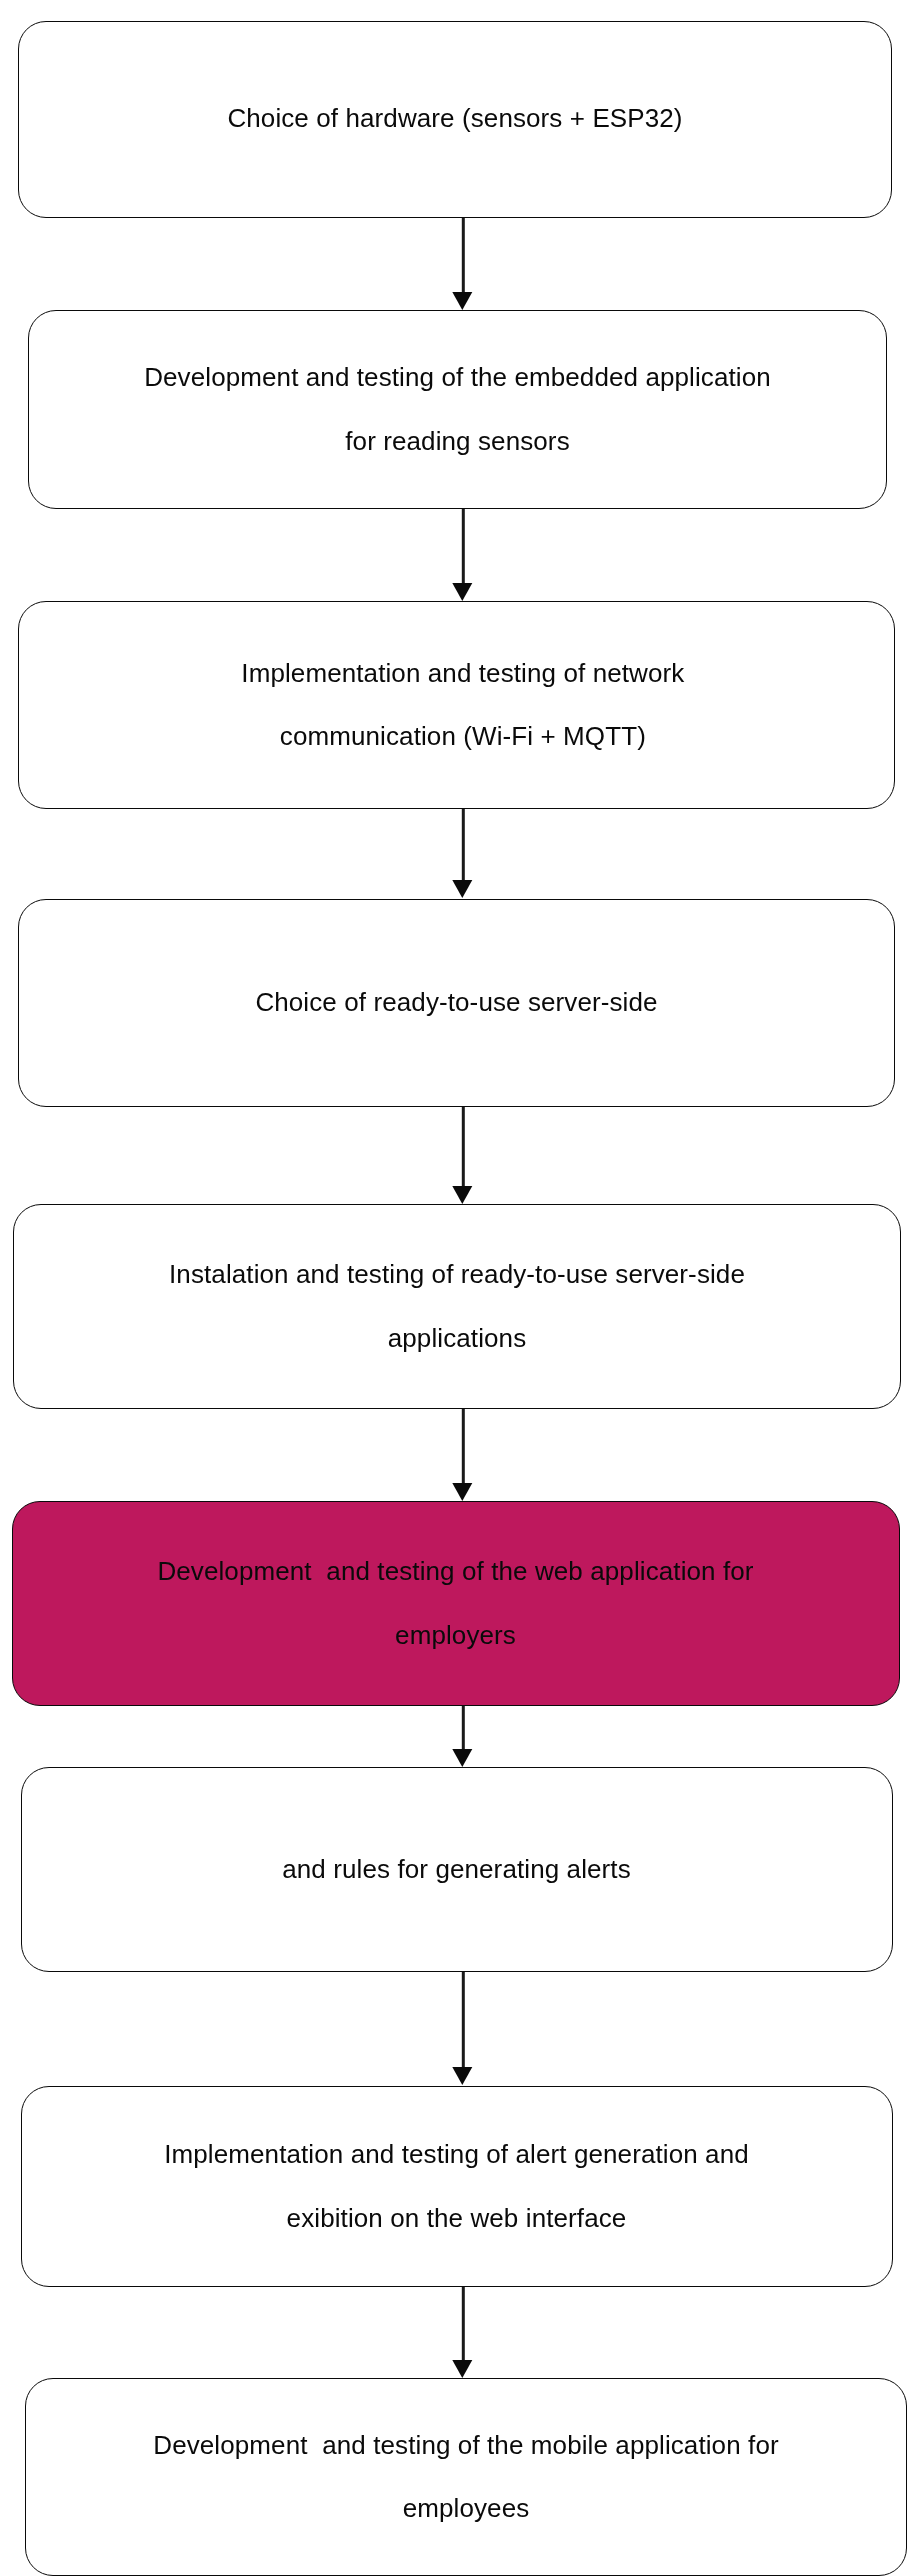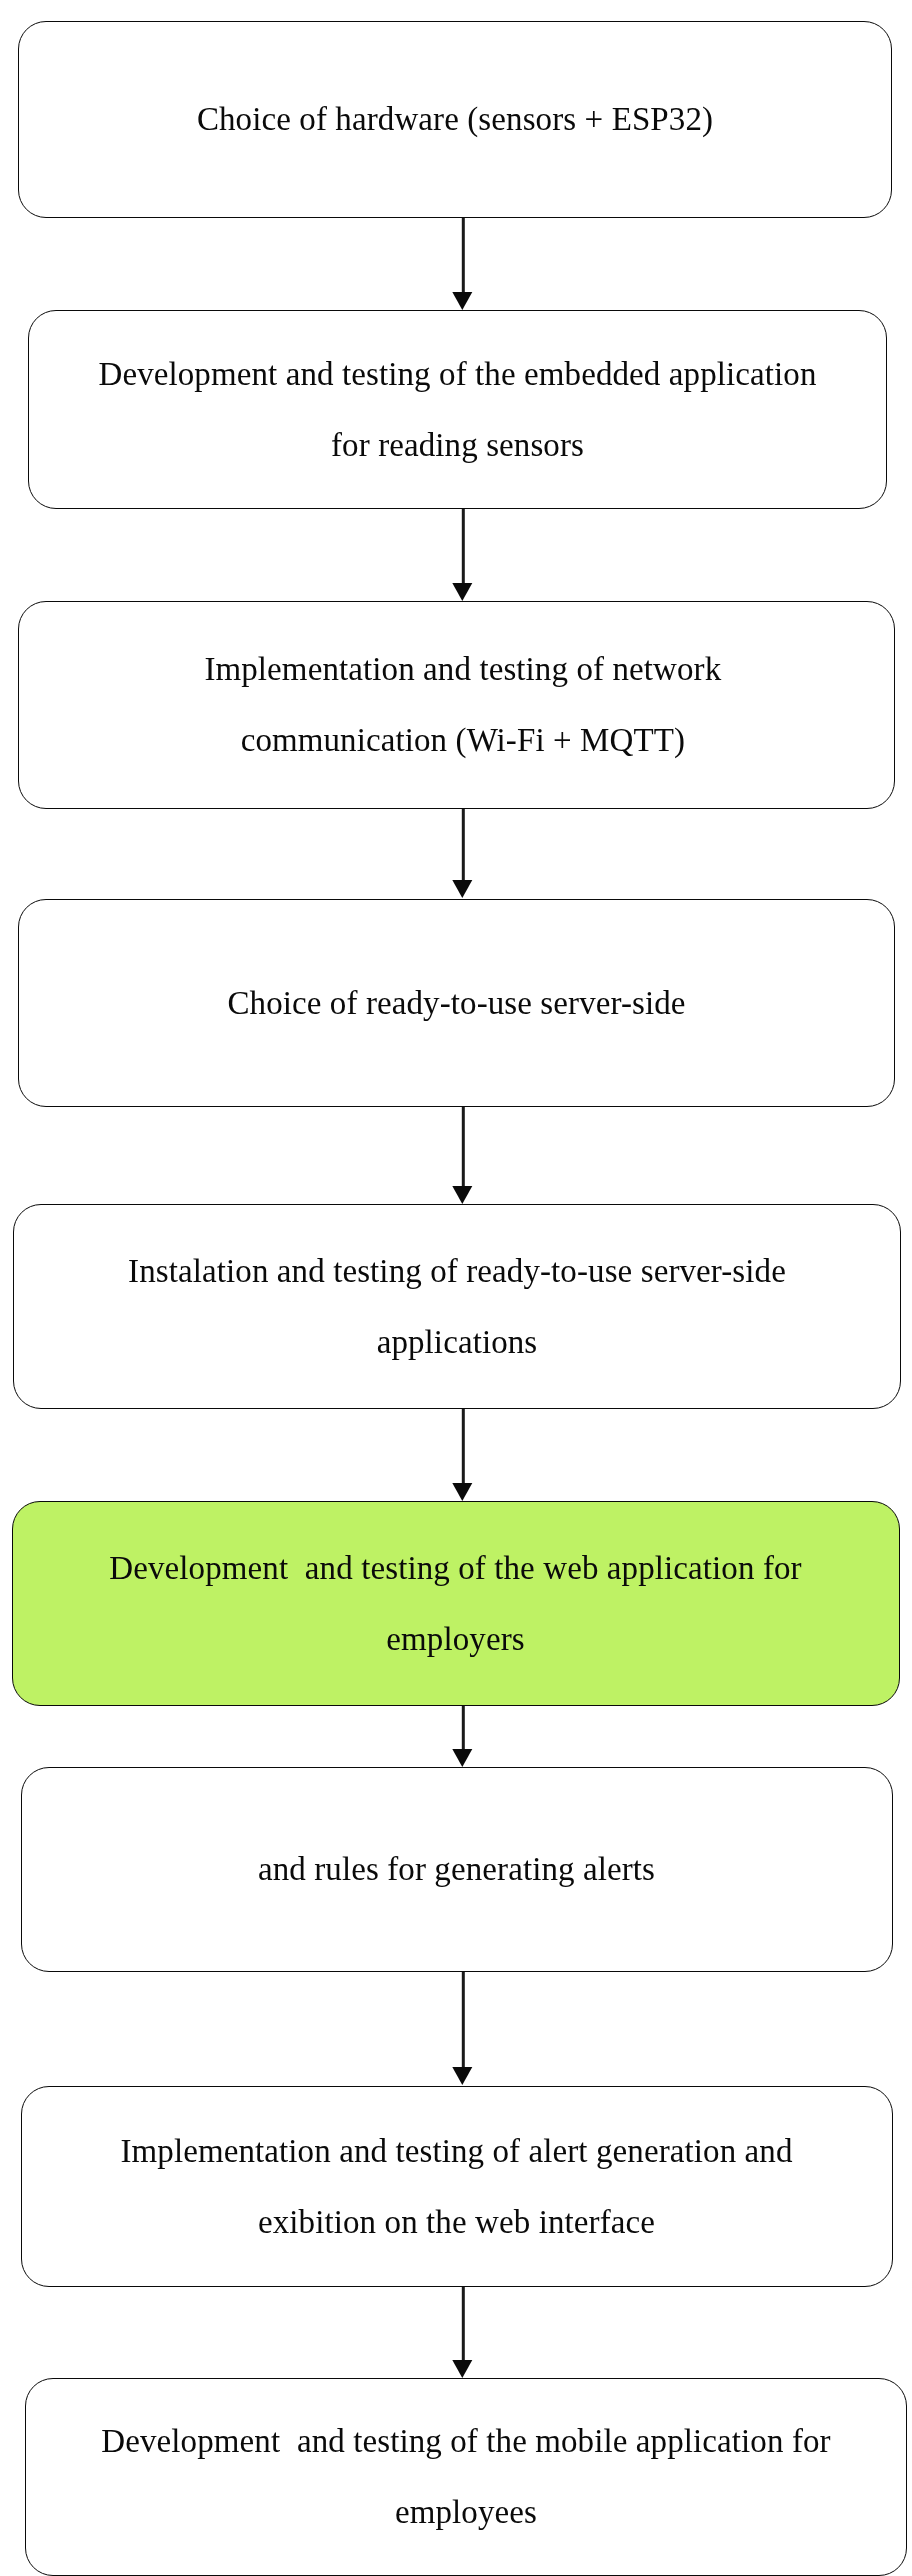--- a/index.html
+++ b/index.html
@@ -22,25 +22,24 @@
     box-sizing: border-box;
     background: #ffffff;
     border: 1.6px solid #0a0a0a;
     border-radius: 28px;
     display: flex;
     flex-direction: column;
     align-items: center;
     justify-content: center;
     text-align: center;
     color: #0a0a0a;
-    font-size: 33px;
+    font-size: 26px;
     line-height: 1.05;
     letter-spacing: 0.1px;
     padding: 0 21.3px;
-    font-family: Liberation Serif, serif;
   }
   .node .line {
     display: block;
     white-space: pre;
   }
   .node .line + .line {
     margin-top: 36px;
   }
   .connector {
     position: absolute;
@@ -112,21 +111,21 @@
       <span class="line">Implementation and testing of network</span>
       <span class="line">communication (Wi-Fi + MQTT)</span>
     </div>
     <div class="node" style="left: 18px; top: 899px; width: 877px; height: 208px; border-color: rgb(10, 10, 10); background: rgb(255, 255, 255); color: rgb(10, 10, 10); gap: 48px;">
       <span class="line">Choice of ready-to-use server-side</span>
     </div>
     <div class="node" style="left: 13px; top: 1204px; width: 888px; height: 205px; border-color: rgb(10, 10, 10); background: rgb(255, 255, 255); color: rgb(10, 10, 10);">
       <span class="line">Instalation and testing of ready-to-use server-side</span>
       <span class="line">applications</span>
     </div>
-    <div class="node" style="left: 11.5px; top: 1501px; width: 888px; height: 205px; border-color: rgb(10, 10, 10); background: #bef264; color: rgb(10, 10, 10);">
+    <div class="node" style="left: 11.5px; top: 1501px; width: 888px; height: 205px; border-color: rgb(10, 10, 10); background: #be185d; color: rgb(10, 10, 10);">
       <span class="line">Development  and testing of the web application for</span>
       <span class="line">employers</span>
     </div>
     <div class="node" style="left: 20.5px; top: 1767px; width: 872px; height: 205px; border-color: rgb(10, 10, 10); background: rgb(255, 255, 255); color: rgb(10, 10, 10);">
       <span class="line">and rules for generating alerts</span>
     </div>
     <div class="node" style="left: 20.5px; top: 2086px; width: 872px; height: 201px; border-color: rgb(10, 10, 10); background: rgb(255, 255, 255); color: rgb(10, 10, 10);">
       <span class="line">Implementation and testing of alert generation and</span>
       <span class="line">exibition on the web interface</span>
     </div>

